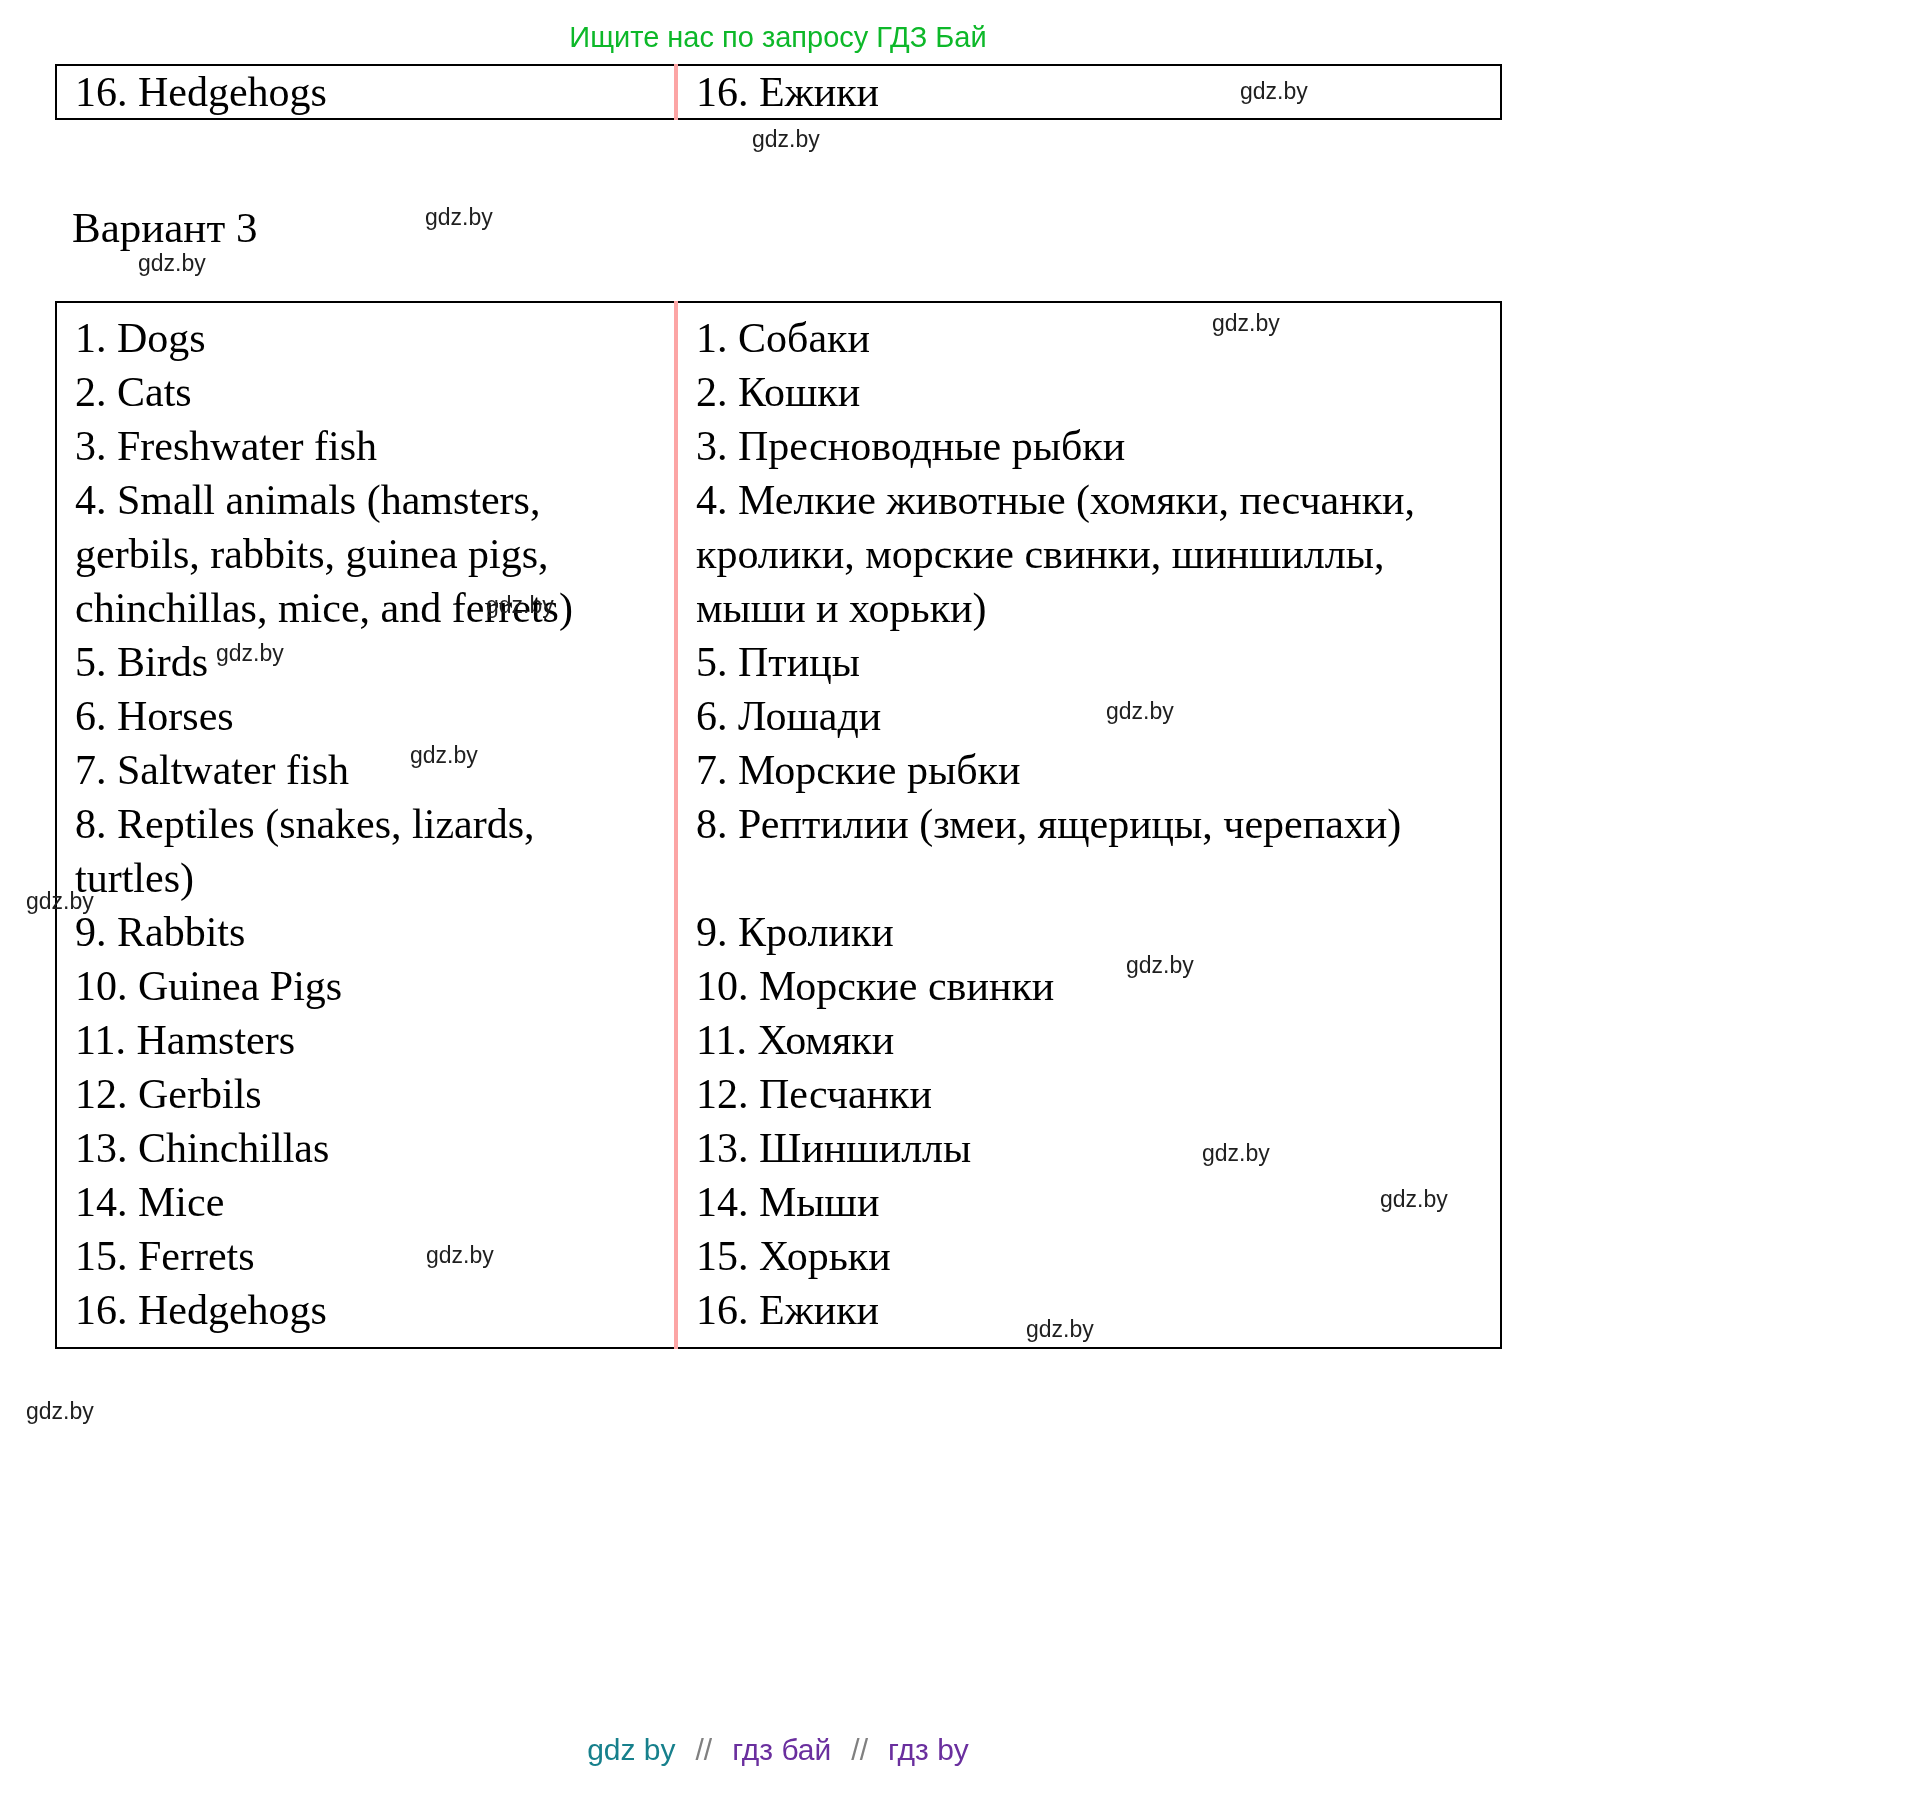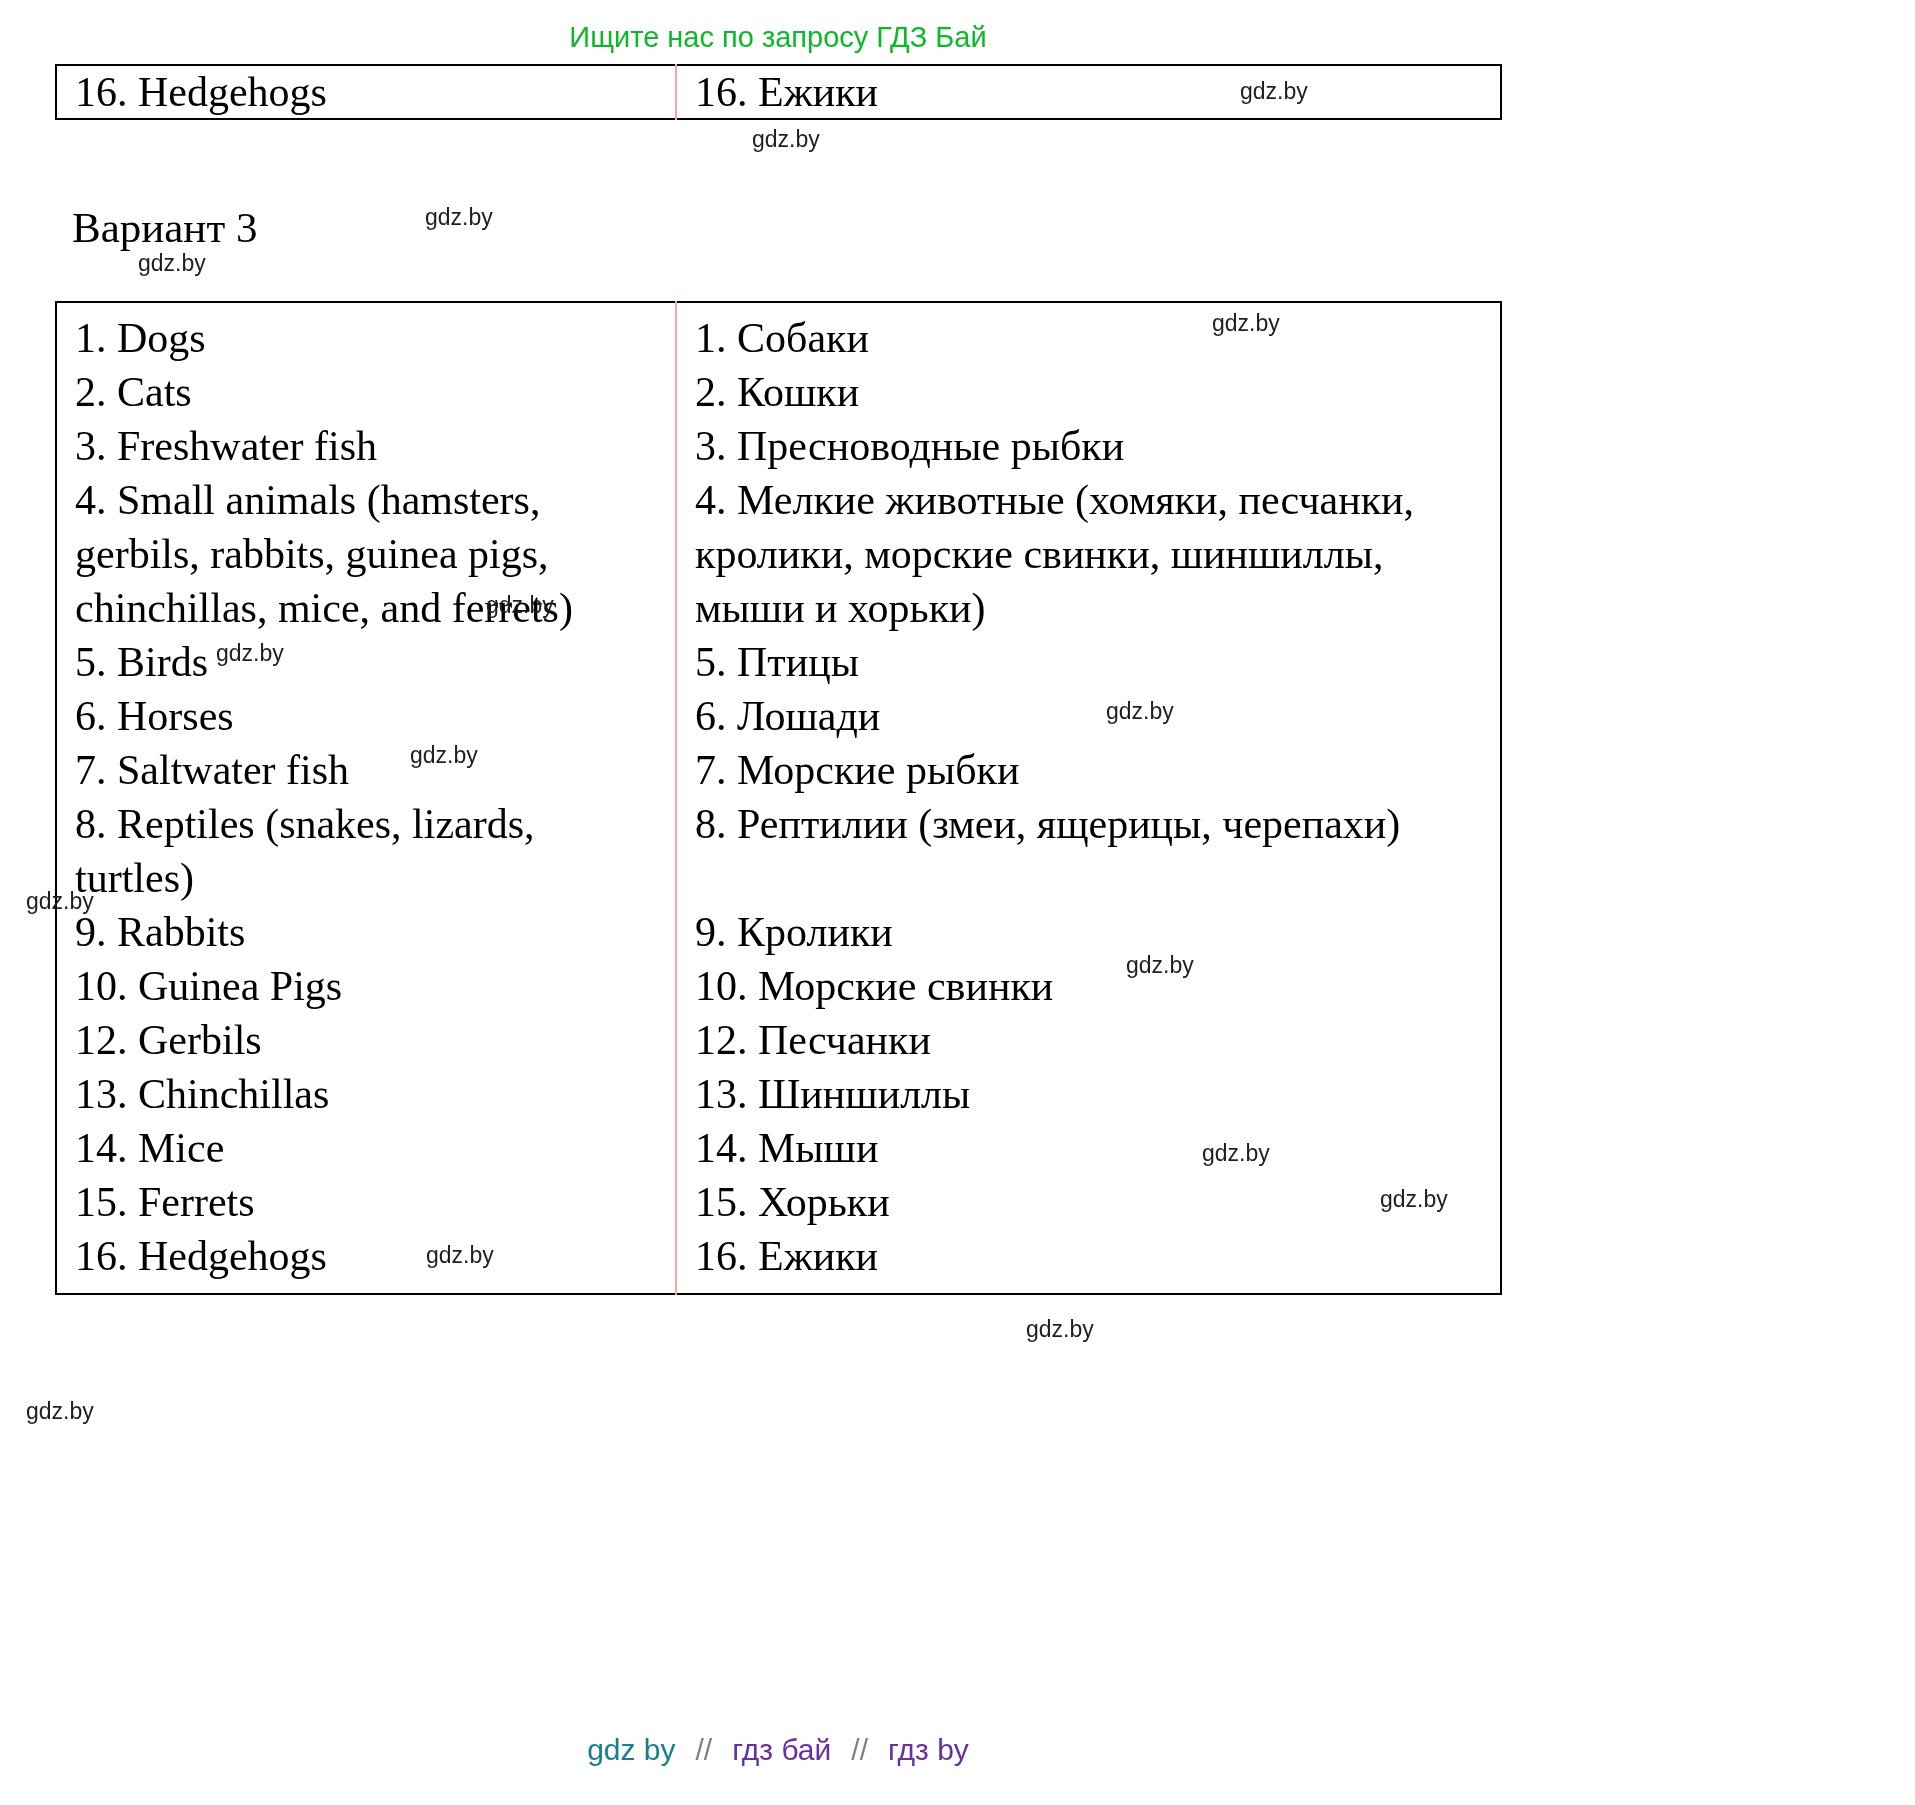--- a/index.html
+++ b/index.html
@@ -42,21 +42,21 @@
     vertical-align: top;
     font-size: 42px;
     line-height: 54px;
     color: #000000;
   }
   td.col-en {
     width: 620px;
     padding: 0 12px 0 18px;
   }
   td.col-ru {
-    border-left: 2px solid #fca5a5;
+    border-left: 4px solid #fca5a5;
     padding: 0 54px 0 18px;
     margin-left: 40px;
   }
 
   .top-table { top: 64px; }
   .top-table td {
     line-height: 46px;
     padding-top: 3px;
     padding-bottom: 3px;
   }
@@ -155,20 +155,24 @@
         <td class="col-en">8. Reptiles (snakes, lizards, turtles)</td>
         <td class="col-ru">8. Рептилии (змеи, ящерицы, черепахи)</td>
       </tr>
       <tr>
         <td class="col-en">9. Rabbits</td>
         <td class="col-ru">9. Кролики</td>
       </tr>
       <tr>
         <td class="col-en">10. Guinea Pigs</td>
         <td class="col-ru">10. Морские свинки</td>
+      </tr>
+      <tr>
+        <td class="col-en">11. Hamsters</td>
+        <td class="col-ru">11. Хомяки</td>
       </tr>
       <tr>
         <td class="col-en">12. Gerbils</td>
         <td class="col-ru">12. Песчанки</td>
       </tr>
       <tr>
         <td class="col-en">13. Chinchillas</td>
         <td class="col-ru">13. Шиншиллы</td>
       </tr>
       <tr>

